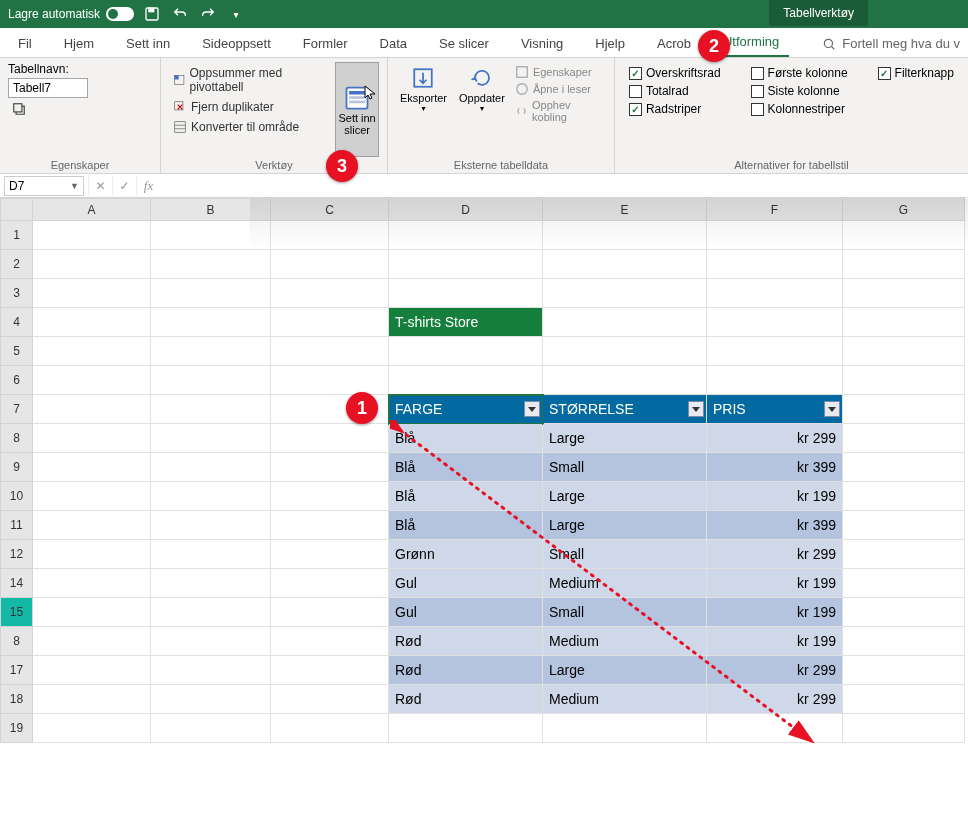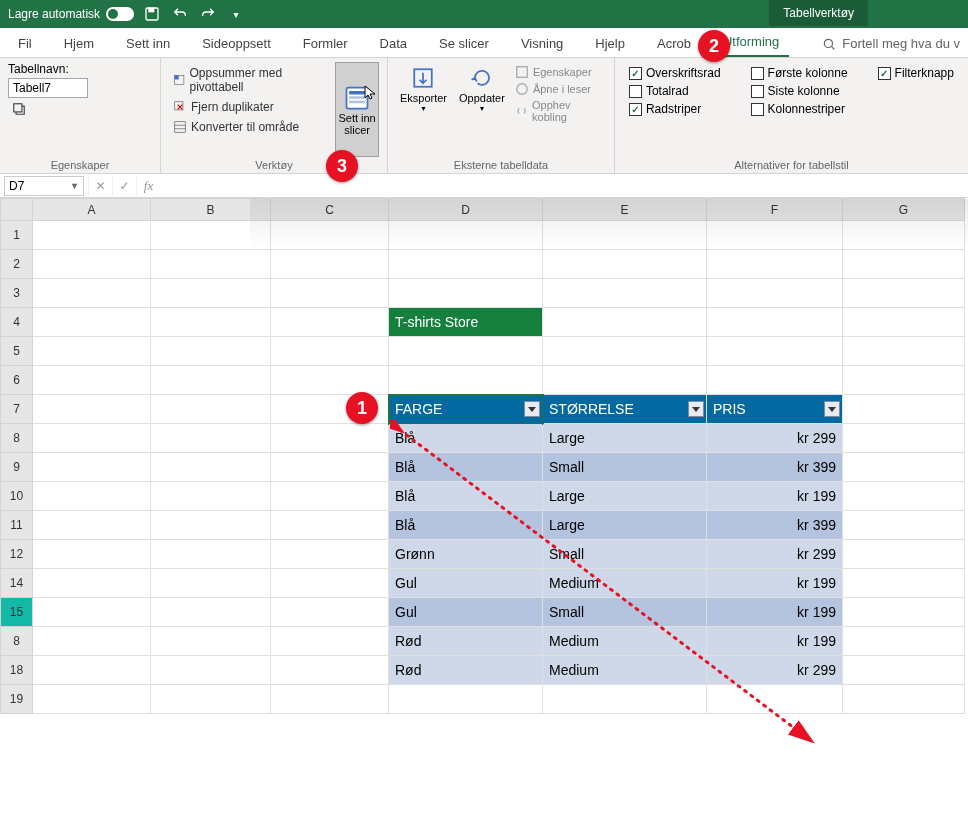--- a/index.html
+++ b/index.html
@@ -458,20 +458,30 @@
           <td class="row-header">8</td>
           <td class="cell"></td>
           <td class="cell"></td>
           <td class="cell"></td>
           <td class="cell band-even">Rød</td>
           <td class="cell band-even">Medium</td>
           <td class="cell band-even price">kr 199</td>
           <td class="cell"></td>
         </tr>
         <tr>
+          <td class="row-header">17</td>
+          <td class="cell"></td>
+          <td class="cell"></td>
+          <td class="cell"></td>
+          <td class="cell band-odd">Rød</td>
+          <td class="cell band-odd">Large</td>
+          <td class="cell band-odd price">kr 299</td>
+          <td class="cell"></td>
+        </tr>
+        <tr>
           <td class="row-header">18</td>
           <td class="cell"></td>
           <td class="cell"></td>
           <td class="cell"></td>
           <td class="cell band-even">Rød</td>
           <td class="cell band-even">Medium</td>
           <td class="cell band-even price">kr 299</td>
           <td class="cell"></td>
         </tr>
         <tr>

